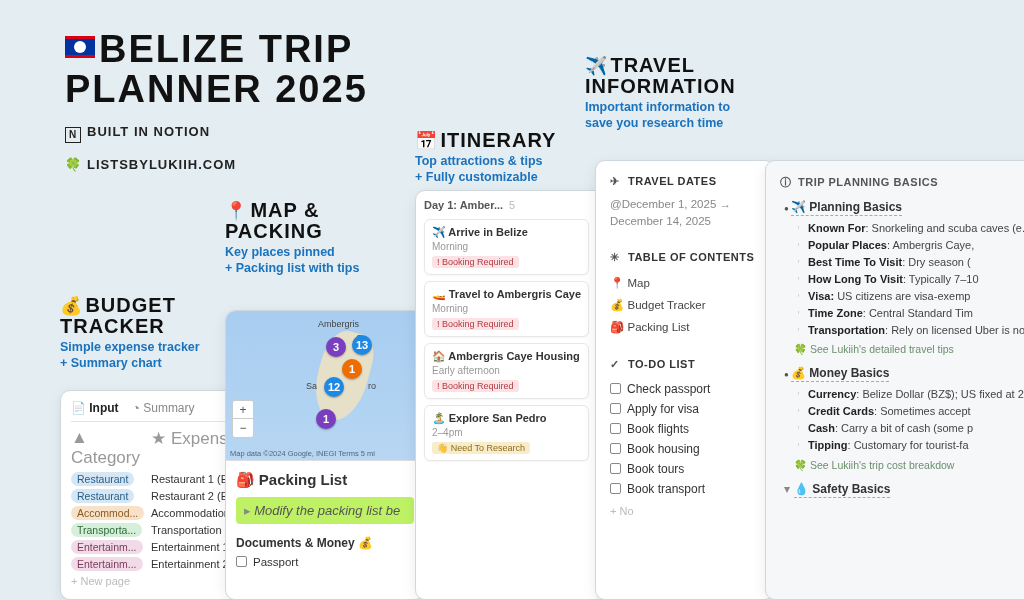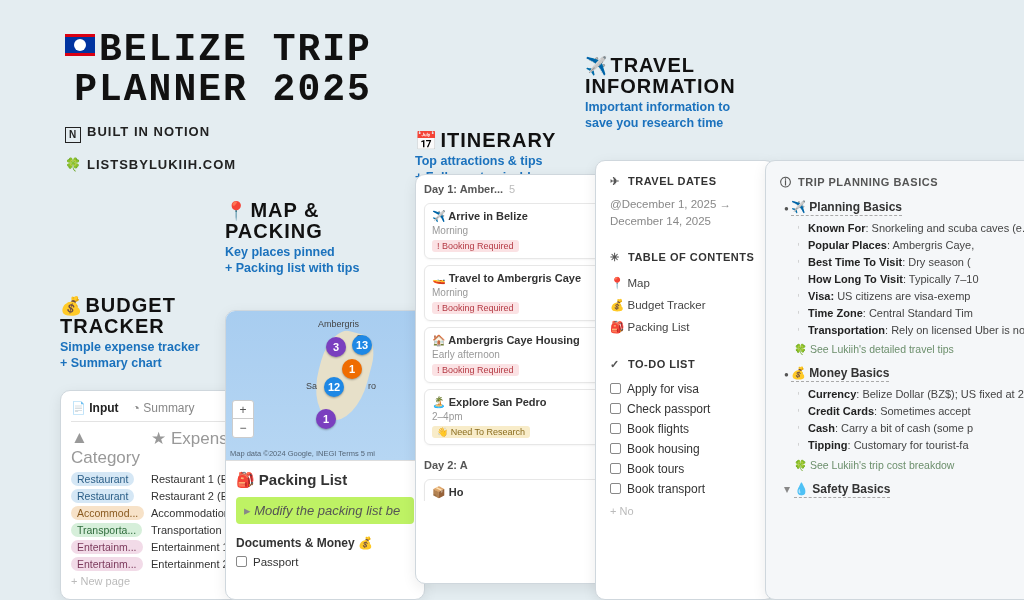--- a/index.html
+++ b/index.html
@@ -18,22 +18,21 @@
     position: absolute;
     left: 65px;
     top: 30px;
   }
   .hero-title {
     font-weight: 900;
     font-size: 38px;
     letter-spacing: 2px;
     line-height: 1.05;
     color: #111;
-    font-family: Liberation Mono, monospace;
-    text-align: right;
+    font-family: Liberation Sans, sans-serif;
   }
   .flag {
     display: inline-block;
     width: 30px; height: 22px;
     background: #0033a0;
     border-top: 3px solid #d90012;
     border-bottom: 3px solid #d90012;
     vertical-align: 4px;
     position: relative;
     margin-right: 4px;
@@ -122,21 +121,21 @@
   .zoom div:first-child{border-bottom:1px solid #ccc;}
   .map-attr{position:absolute;bottom:2px;left:4px;right:4px;font-size:7.5px;color:#567;}
   .pack-h{font-weight:700;font-size:15px;padding:10px 10px 4px;}
   .pack-note{margin:4px 10px;background:#bef264;padding:6px 8px;font-size:13px;color:#555;font-style:italic;border-radius:4px;}
   .pack-note::before{content:"▸ ";font-style:normal;color:#888;}
   .pack-sub{font-weight:700;font-size:12px;padding:8px 10px 4px;}
   .chkline{padding:2px 10px;font-size:11.5px;color:#333;}
   .chkbox{display:inline-block;width:11px;height:11px;border:1.4px solid #888;border-radius:2px;vertical-align:-1px;margin-right:6px;}
 
   
-  .itin-card{ left:415px; top:174px; width:200px; height:410px; display:flex;flex-direction:column;}
+  .itin-card{ left:415px; top:190px; width:200px; height:410px; display:flex;}
   .itin-col{flex:0 0 160px;border-right:1px solid #eee;padding:8px 8px 0;}
   .itin-col2{flex:0 0 50px;padding:8px 0 0 8px;white-space:nowrap;overflow:hidden;}
   .dayhead{font-size:11px;font-weight:600;color:#555;margin-bottom:8px;}
   .dayhead .ct{color:#bbb;margin-left:6px;font-weight:400;}
   .iitem{border:1px solid #e7e7e7;border-radius:6px;padding:6px 7px;margin-bottom:6px;box-shadow:0 1px 2px rgba(0,0,0,0.04);}
   .iitem .ttl{font-size:11px;font-weight:600;color:#333;white-space:nowrap;overflow:hidden;text-overflow:ellipsis;}
   .iitem .tm{font-size:10px;color:#999;margin-top:2px;}
   .tag{display:inline-block;font-size:9px;padding:1px 5px;border-radius:3px;margin-top:4px;}
   .t-red{background:#fbe2e4;color:#b43a44;}
   .t-yel{background:#f8ecc9;color:#8a6d1e;}
@@ -324,22 +323,22 @@
 
   <div class="mid-h"><span class="ic">✳</span><span>TABLE OF CONTENTS</span></div>
   <ul class="toc" id="toc-list">
       <li><span>📍</span> Map</li>
       <li><span>💰</span> Budget Tracker</li>
       <li><span>🎒</span> Packing List</li>
     </ul>
 
   <div class="mid-h"><span class="ic">✓</span><span>TO-DO LIST</span></div>
   <div class="todo" id="todo-list">
+      <div class="chkline"><span class="chkbox"></span>Check passport</div>
       <div class="chkline"><span class="chkbox"></span>Apply for visa</div>
-      <div class="chkline"><span class="chkbox"></span>Check passport</div>
       <div class="chkline"><span class="chkbox"></span>Book flights</div>
       <div class="chkline"><span class="chkbox"></span>Book housing</div>
       <div class="chkline"><span class="chkbox"></span>Book tours</div>
       <div class="chkline"><span class="chkbox"></span>Book transport</div>
     </div>
   <div class="addnew">+  No</div>
 </div>
 
 <div class="card basics-card">
   <div class="mid-h"><span class="ic">ⓘ</span><span>TRIP PLANNING BASICS</span></div>

